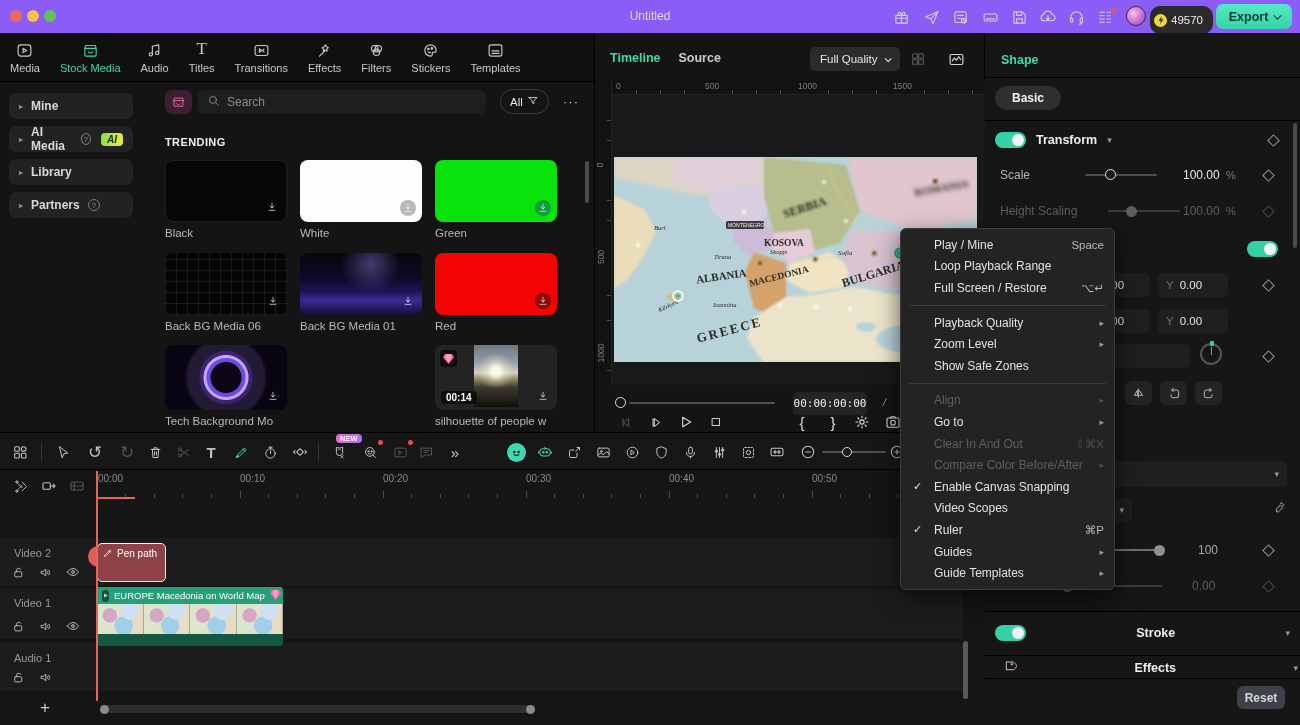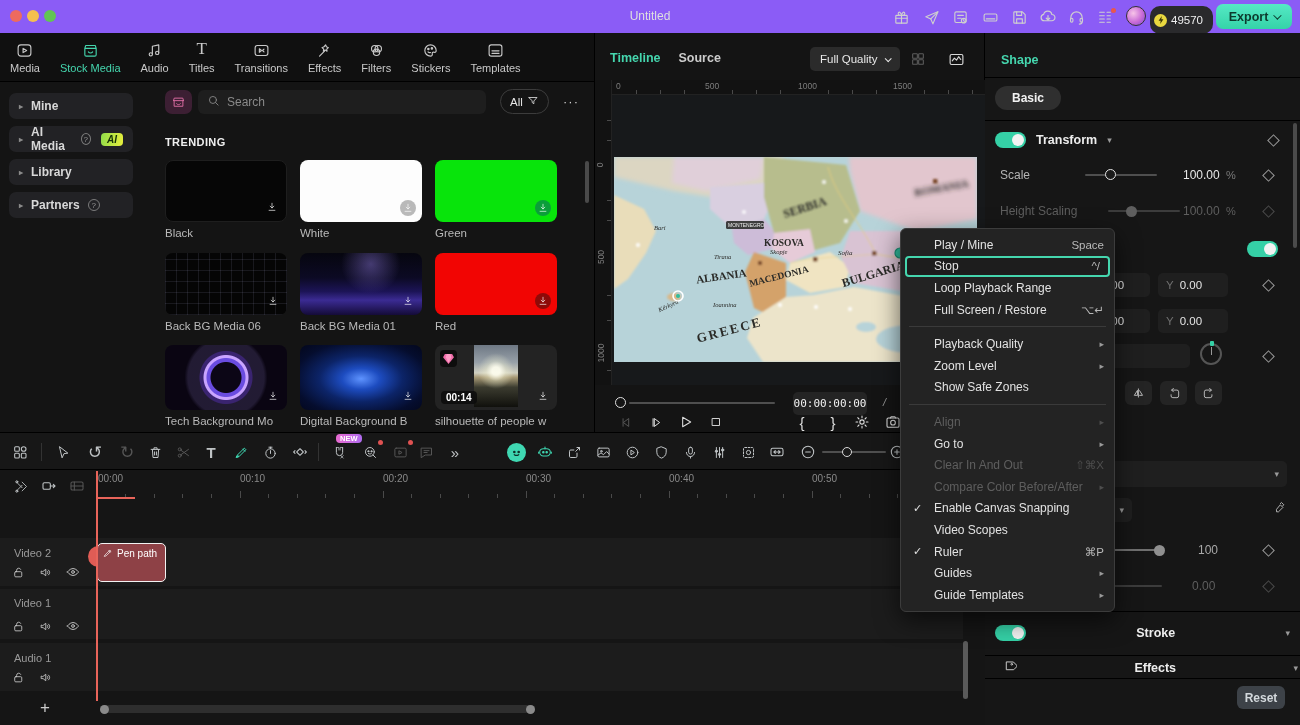--- a/index.html
+++ b/index.html
@@ -420,30 +420,20 @@
   </div>
   <div class="card" style="left:165px;top:312px">
     <div class="th th-ring" style="height:65px">
         <span class="dl">
           <svg class="st" width="10" height="10" viewBox="0 0 24 24">
             <path d="M12 3v11M7.5 10l4.5 4.5L16.5 10M5 20h14"></path>
           </svg>
         </span>
       </div>
     <div class="cl">Tech Background Mo</div>
-  </div>
-  <div class="card" style="left:300px;top:312px">
-    <div class="th th-core" style="height:65px">
-        <span class="dl">
-          <svg class="st" width="10" height="10" viewBox="0 0 24 24">
-            <path d="M12 3v11M7.5 10l4.5 4.5L16.5 10M5 20h14"></path>
-          </svg>
-        </span>
-      </div>
-    <div class="cl">Digital Background B</div>
   </div>
   <div class="card" style="left:435px;top:312px">
     <div class="th th-photo" style="height:65px">
       <span class="photo-strip"></span>
       <span class="gem-badge">
           <svg width="11" height="10" viewBox="0 0 12 11">
             <polygon points="2,0 10,0 12,3.5 6,11 0,3.5" fill="#f06daa"></polygon>
             <polygon points="4,0 8,0 9,3.5 6,10 3,3.5" fill="#ff9cc6"></polygon>
           </svg>
         </span>
@@ -1056,39 +1046,55 @@
       </svg>
     </div>
   <div id="clip-pen">
     <span><svg class="st" width="10" height="10" viewBox="0 0 24 24">
           <path d="M4 20l3.5-1L19 7.5 16.5 5 5 16.5z"></path>
           <path d="M14 6.5l3.5 3.5"></path>
         </svg></span>
     <span>Pen path</span>
   </div>
 
+  <div id="clip-europe">
+    <div class="chead">
+      <span style="width:12px;height:12px;border-radius:3px;background:#14553f;display:flex;align-items:center;justify-content:center">
+          <svg width="7" height="7" viewBox="0 0 24 24" style="fill:#cfe8de">
+            <path d="M7 5l12 7-12 7z"></path>
+          </svg>
+        </span>
+      <span>EUROPE Macedonia on World Map</span>
+      <span style="margin-left:auto"><svg width="11" height="10" viewBox="0 0 12 11">
+            <polygon points="2,0 10,0 12,3.5 6,11 0,3.5" fill="#f06daa"></polygon>
+            <polygon points="4,0 8,0 9,3.5 6,10 3,3.5" fill="#ff9cc6"></polygon>
+          </svg></span>
+    </div>
+    <div class="cthumbs">
+      <span class="mtile"></span>
+        <span class="mtile"></span>
+        <span class="mtile"></span>
+        <span class="mtile"></span>
+    </div>
+  </div>
 
   <div id="playhead"></div>
   <div id="add-track">+</div>
   <div id="tl-hscroll">
       <span class="hs-dot" style="left:0"></span>
       <span class="hs-dot" style="right:0"></span>
     </div>
   <div id="tl-vscroll"></div>
 </div>
 
 <div id="ctx-menu">
   <div class="mi">
       <span>Play / Mine</span>
       <span class="sc">Space</span>
     </div>
-  <div class="mi hl">
-      <span>Stop</span>
-      <span class="sc">^/</span>
-    </div>
   <div class="mi">
       <span>Loop Playback Range</span>
     </div>
   <div class="mi">
       <span>Full Screen / Restore</span>
       <span class="sc">⌥↵</span>
     </div>
   <div class="msep"></div>
   <div class="mi">
       <span>Playback Quality</span>

